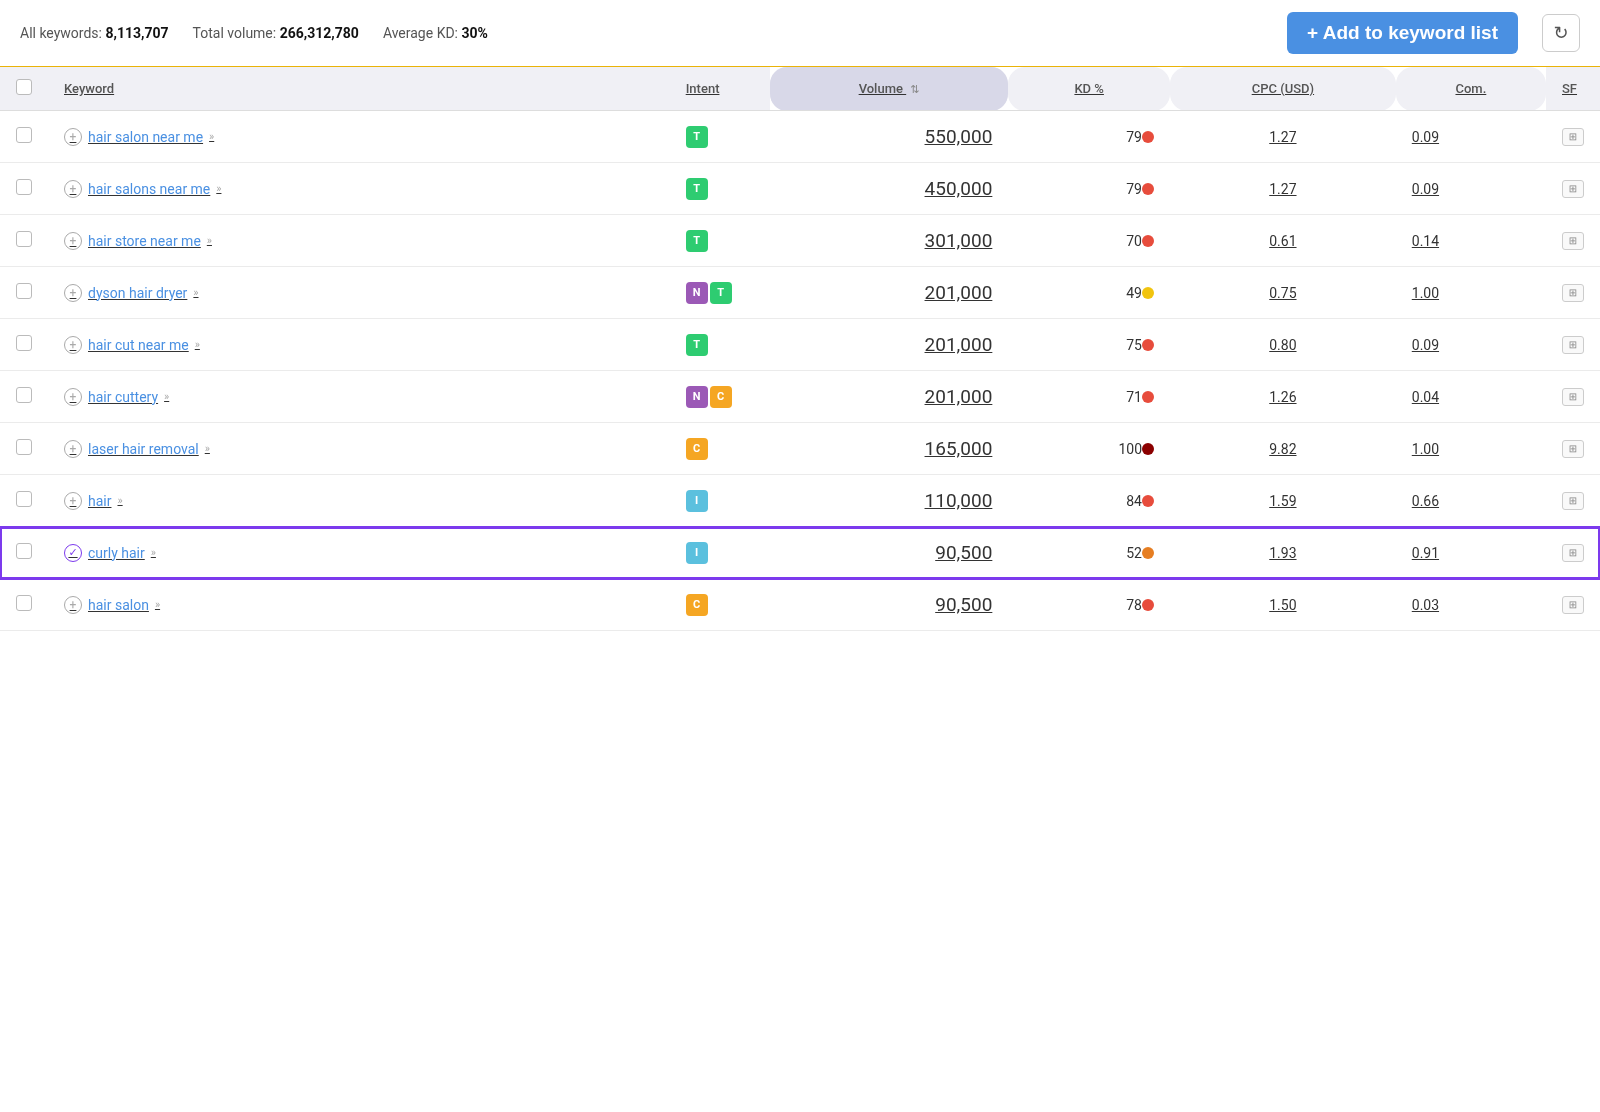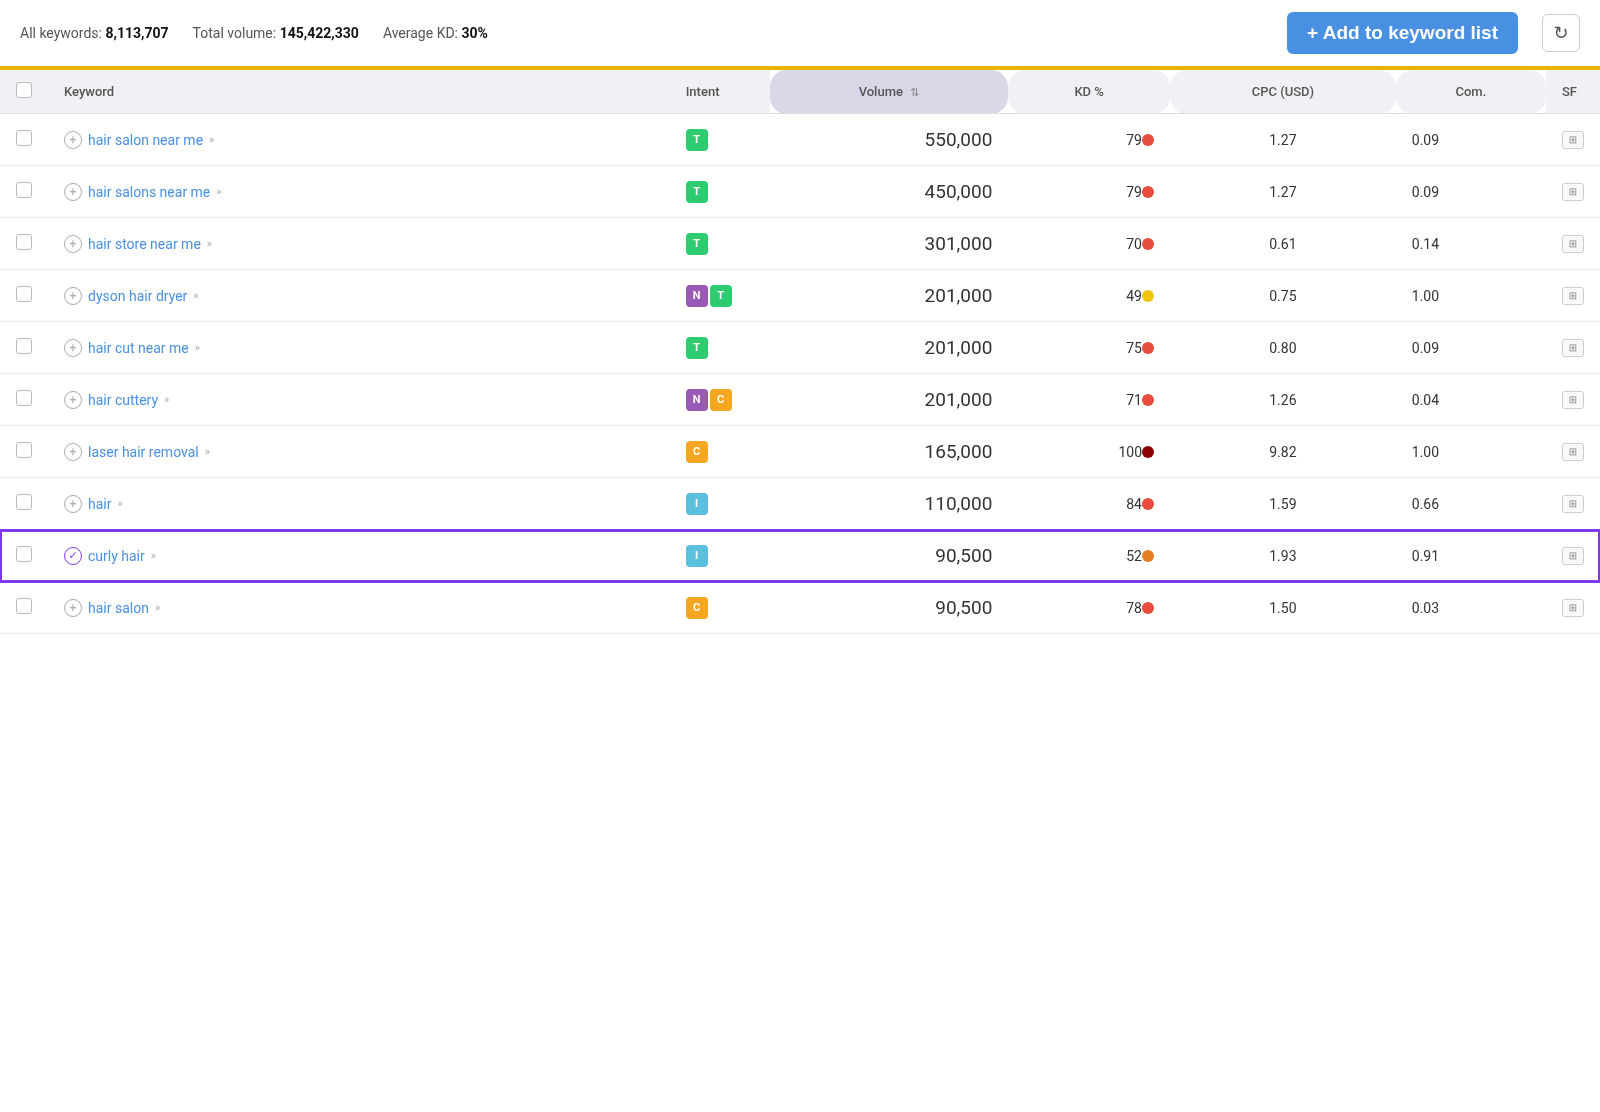--- a/index.html
+++ b/index.html
@@ -8,21 +8,21 @@
       background: #fff;
       color: #333;
       font-size: 14px;
     }
 
     .top-bar {
       display: flex;
       align-items: center;
       padding: 12px 20px;
       background: #fff;
-      border-bottom: 4px solid #eab308;
+      border-bottom: 1px solid #eab308;
       gap: 24px;
     }
 
     .top-bar-stats {
       display: flex;
       align-items: center;
       gap: 24px;
       flex: 1;
     }
 
@@ -61,20 +61,21 @@
       display: flex;
       align-items: center;
       justify-content: center;
       font-size: 18px;
       color: #555;
     }
 
     .table-container {
       width: 100%;
       overflow-x: auto;
+      text-decoration: underline;
     }
 
     table {
       width: 100%;
       border-collapse: collapse;
     }
 
     thead tr {
       background: #f0f0f5;
     }
@@ -254,21 +255,21 @@
 <body>
 
 <div class="top-bar">
   <div class="top-bar-stats">
     <span class="stat-item">
       <span>All keywords:</span>
       <strong>8,113,707</strong>
     </span>
     <span class="stat-item">
       <span>Total volume:</span>
-      <strong>145,422,330</strong>
+      <strong>266,312,780</strong>
     </span>
     <span class="stat-item">
       <span>Average KD:</span>
       <strong>30%</strong>
     </span>
   </div>
   <button class="add-button">+ Add to keyword list</button>
   <button class="refresh-btn">
     <span>↻</span>
   </button>

